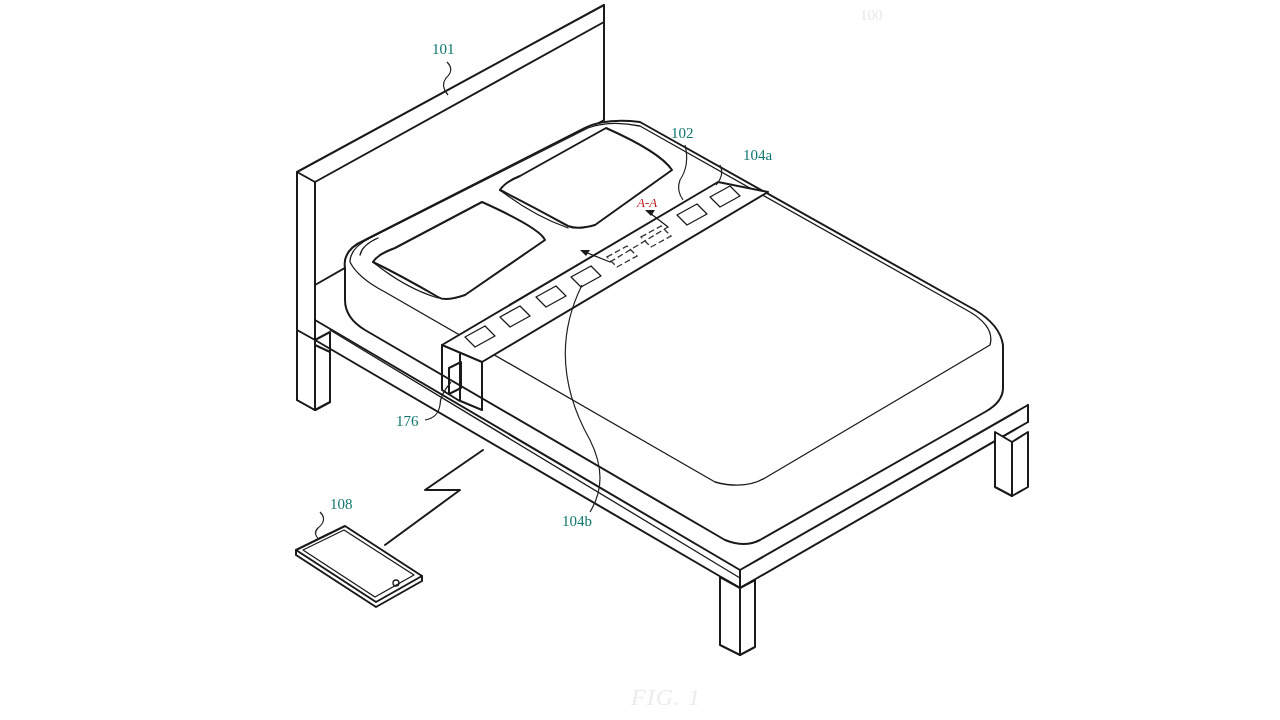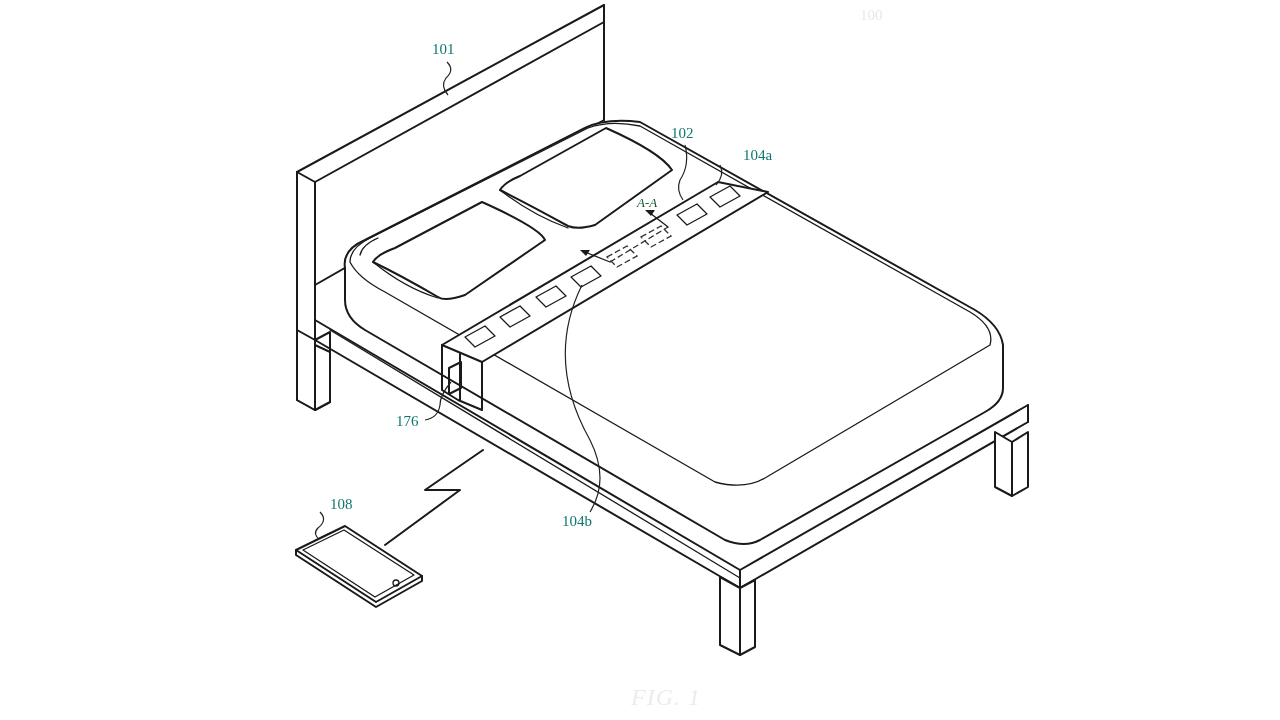--- a/index.html
+++ b/index.html
@@ -5,21 +5,21 @@
   html, body { margin: 0; padding: 0; background: #ffffff; }
   body { width: 1280px; height: 720px; position: relative; overflow: hidden;
          font-family: "Liberation Serif", "DejaVu Serif", serif; }
   #figure { position: absolute; left: 0; top: 0; width: 1280px; height: 720px; }
   .ln { fill: none; stroke: #1a1a1a; stroke-width: 2; stroke-linejoin: round; stroke-linecap: round; }
   .thin { fill: none; stroke: #1a1a1a; stroke-width: 1.3; stroke-linejoin: round; stroke-linecap: round; }
   .fillw { fill: #ffffff; stroke: #1a1a1a; stroke-width: 2; stroke-linejoin: round; }
   .dash { fill: none; stroke: #333; stroke-width: 1.3; stroke-dasharray: 6 3; }
   .lead { fill: none; stroke: #222; stroke-width: 1.2; }
   .lbl { position: absolute; font-size: 15px; color: #0f766e; line-height: 1; white-space: nowrap; }
-  .lbl.it { font-style: italic; color: #14532d; font-size: 13px; }
+  .lbl.it { font-style: italic; color: #b91c1c; font-size: 13px; }
   .faint { color: #e8e8e8; }
   .figcap { position: absolute; left: 631px; top: 684px; font-style: italic; font-size: 24px;
             color: #ececec; letter-spacing: 1px; }
 </style>
 </head>
 <body>
 
 <svg id="figure" viewBox="0 0 1280 720" xmlns="http://www.w3.org/2000/svg">
 
   <g>

